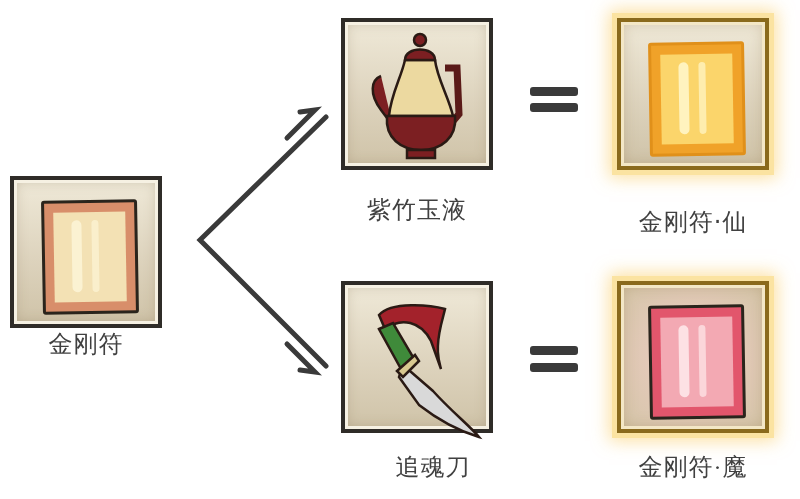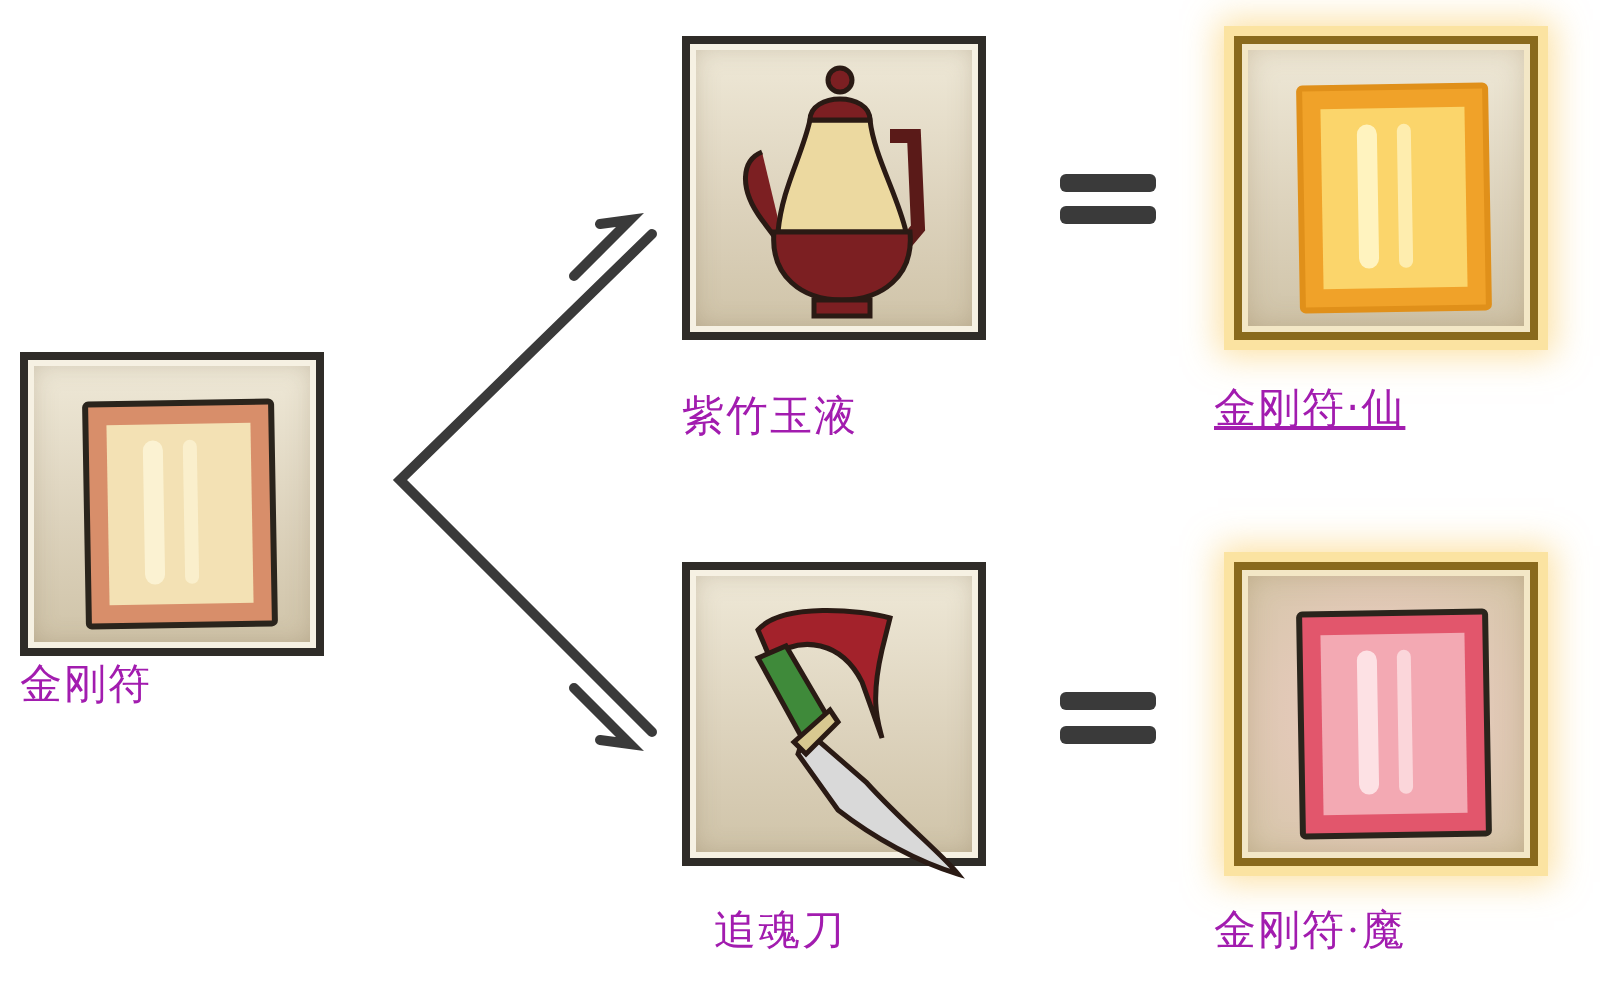--- a/index.html
+++ b/index.html
@@ -10,21 +10,21 @@
       position:absolute; width:152px; height:152px; box-sizing:border-box;
       border:4px solid #2f2c28;
       background: linear-gradient(180deg,#efe9d8 0%,#ddd3bd 55%,#cfc3a8 100%);
       box-shadow: inset 0 0 0 3px #f6f1e3, inset 0 0 14px rgba(120,100,70,0.35);
     }
     .box.gold {
       border:4px solid #8a6a1c;
       box-shadow: 0 0 0 5px #fbe3a1, 0 0 16px 8px rgba(250,200,90,0.55), inset 0 0 0 3px #f3e7c6, inset 0 0 16px rgba(140,110,60,0.35);
     }
     .label {
-      position:absolute; font-size:21px; color:#a21caf; text-align:left;
+      position:absolute; font-size:24px; color:#404040; text-align:center;
       white-space:nowrap; letter-spacing:1px;
     }
     .paper {
       position:absolute; left:28px; top:20px; width:90px; height:108px;
       border:3px solid #2a241c; border-radius:3px;
       transform: rotate(-1deg);
     }
     .paper .inner {
       position:absolute; left:9px; top:9px; right:9px; bottom:9px;
     }
@@ -81,21 +81,21 @@
 
 <div class="node" style="left:617px;top:18px;">
   <div class="box gold" style="left:0;top:0;">
     <div class="paper" style="background:#f0a229;border-color:#e0901a;">
       <div class="inner" style="background:#fbd56b;">
         <div class="streak" style="left:18px;background:#fff3bf;"></div>
         <div class="streak" style="left:38px;width:7px;background:#fff3bf;opacity:.8;"></div>
       </div>
     </div>
   </div>
-  <div class="label" style="left:-10px;width:172px;top:172px;text-decoration:underline;">金刚符·仙</div>
+  <div class="label" style="left:-10px;width:172px;top:188px;">金刚符·仙</div>
 </div>
 
 <div class="node" style="left:341px;top:281px;">
   <div class="box" style="left:0;top:0;">
     <svg width="152" height="152" style="left:-4px;top:-4px;">
       <g stroke="#2a1a14" stroke-width="2.5">
         <path d="M38,34 C50,20 90,24 104,28 L100,44 C94,70 98,80 100,88 L90,60 C80,40 60,36 44,48 Z" fill="#a3222b"></path>
         <path d="M62,84 L92,110 C110,130 130,146 138,156 C118,150 96,138 78,124 L58,96 Z" fill="#d9d9d9"></path>
         <path d="M38,48 L52,42 L72,76 L60,88 Z" fill="#3f8a3a"></path>
         <path d="M56,90 L74,74 L78,80 L62,96 Z" fill="#d8c890"></path>

